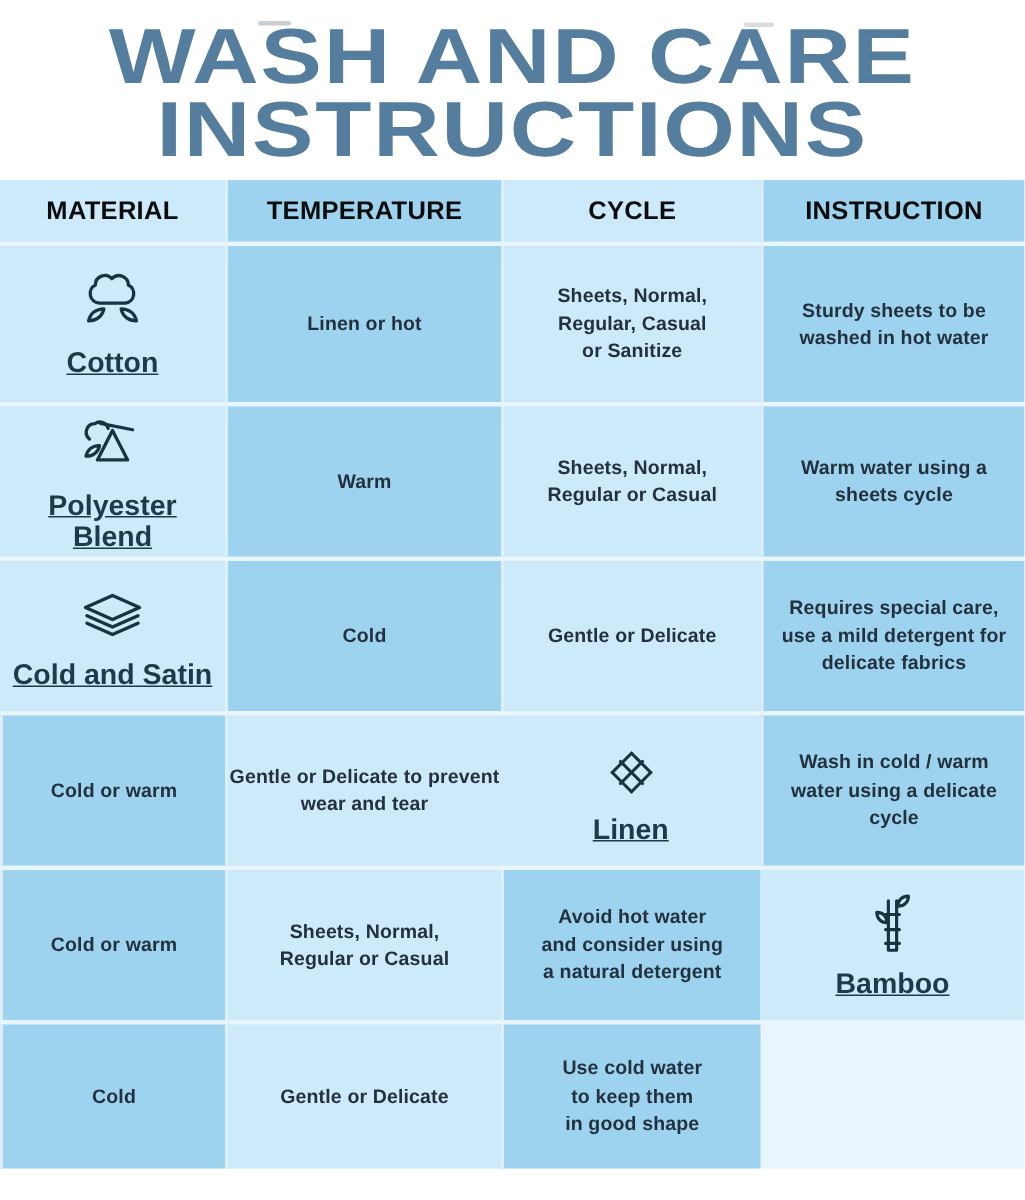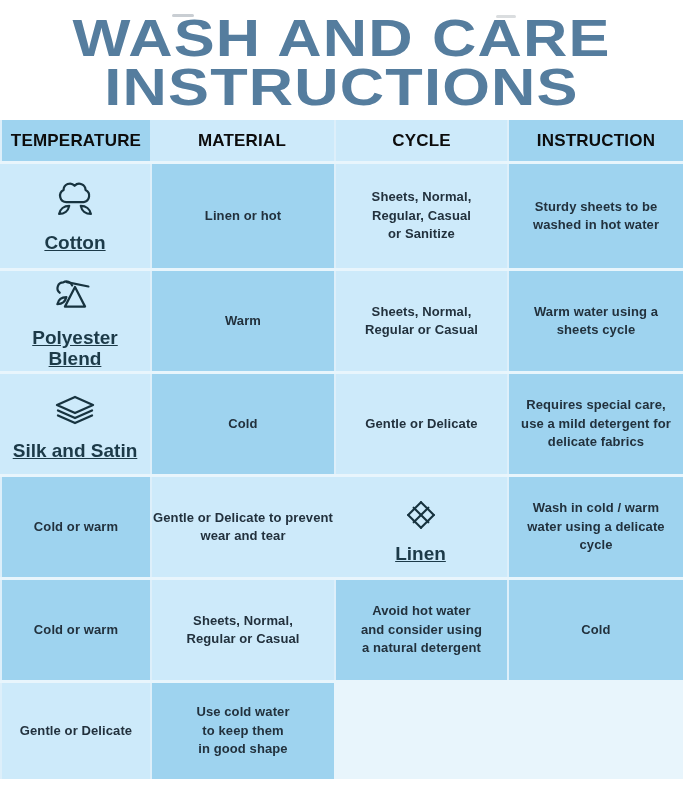--- a/index.html
+++ b/index.html
@@ -64,22 +64,22 @@
   <div class="dash d1"></div>
   <div class="dash d2"></div>
 
   <div class="title-block">
     <div class="title-line">WASH AND CARE</div>
     <div class="title-line">INSTRUCTIONS</div>
   </div>
 
   <div class="care-table">
 
+    <div class="cell hdr light">MATERIAL</div>
     <div class="cell hdr dark vsep">TEMPERATURE</div>
-    <div class="cell hdr light">MATERIAL</div>
     <div class="cell hdr light vsep">CYCLE</div>
     <div class="cell hdr dark vsep">INSTRUCTION</div>
 
     <div class="cell light">
       <span class="icon-wrap">
         <svg width="46" height="46" viewBox="0 0 48 48">
           <path class="ln" d="M33 23H15a6.6 6.6 0 0 1-2.9-12.5 6.6 6.6 0 0 1 11.5-4.5 6.6 6.6 0 0 1 11.4 4.5A6.6 6.6 0 0 1 33 23z"></path>
           <path class="ln" d="M18 27c-1 5.2-5.2 8.4-10.6 8.4 1-5.2 5.2-8.4 10.6-8.4z"></path>
           <path class="ln" d="M30 27c1 5.2 5.2 8.4 10.6 8.4-1-5.2-5.2-8.4-10.6-8.4z"></path>
         </svg>
@@ -124,21 +124,21 @@
     </div>
 
     <div class="cell light">
       <span class="icon-wrap">
         <svg width="50" height="44" viewBox="0 0 50 44">
           <path class="ln" d="M25 7 43 15l-18 8L7 15z"></path>
           <path class="ln" d="M8 20.5 25 28l17-7.5"></path>
           <path class="ln" d="M8 25.5 25 33l17-7.5"></path>
         </svg>
       </span>
-      <span class="mat-label">Silk and Satin</span>
+      <span class="mat-label">Cold and Satin</span>
     </div>
     <div class="cell dark vsep">
       <span class="body-text">Cold</span>
     </div>
     <div class="cell light vsep">
       <span class="body-text">Gentle or Delicate</span>
     </div>
     <div class="cell dark vsep">
       <span class="body-text">Requires special care,
 use a mild detergent for
@@ -173,20 +173,31 @@
     <div class="cell light vsep">
       <span class="body-text">Sheets, Normal,
 Regular or Casual</span>
     </div>
     <div class="cell dark vsep">
       <span class="body-text">Avoid hot water
 and consider using
 a natural detergent</span>
     </div>
 
+    <div class="cell light">
+      <span class="icon-wrap">
+        <svg width="44" height="46" viewBox="0 0 48 48">
+          <path class="ln" d="M21 6v36 M27 6v36 M21 42h6"></path>
+          <path class="ln" d="M19 16h10 M19 27h10 M19 37h10"></path>
+          <path class="ln" d="M28 10c0-4.4 3-7.4 7.6-7.4 0 4.4-3 7.4-7.6 7.4z"></path>
+          <path class="ln" d="M20 22c-4.4 0-7.4-3-7.4-7.6 4.4 0 7.4 3 7.4 7.6z"></path>
+        </svg>
+      </span>
+      <span class="mat-label">Bamboo</span>
+    </div>
     <div class="cell dark vsep">
       <span class="body-text">Cold</span>
     </div>
     <div class="cell light vsep">
       <span class="body-text">Gentle or Delicate</span>
     </div>
     <div class="cell dark vsep">
       <span class="body-text">Use cold water
 to keep them
 in good shape</span>

